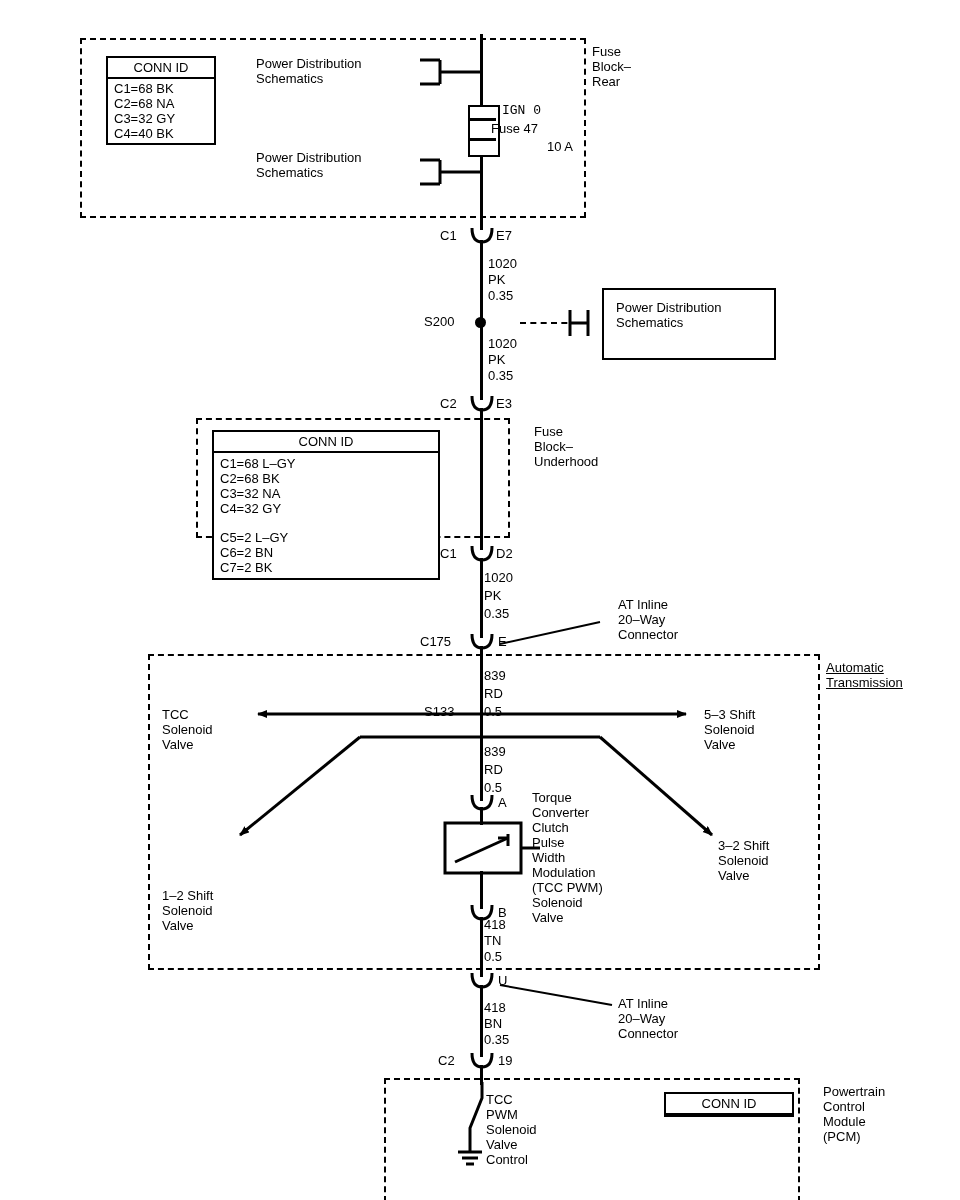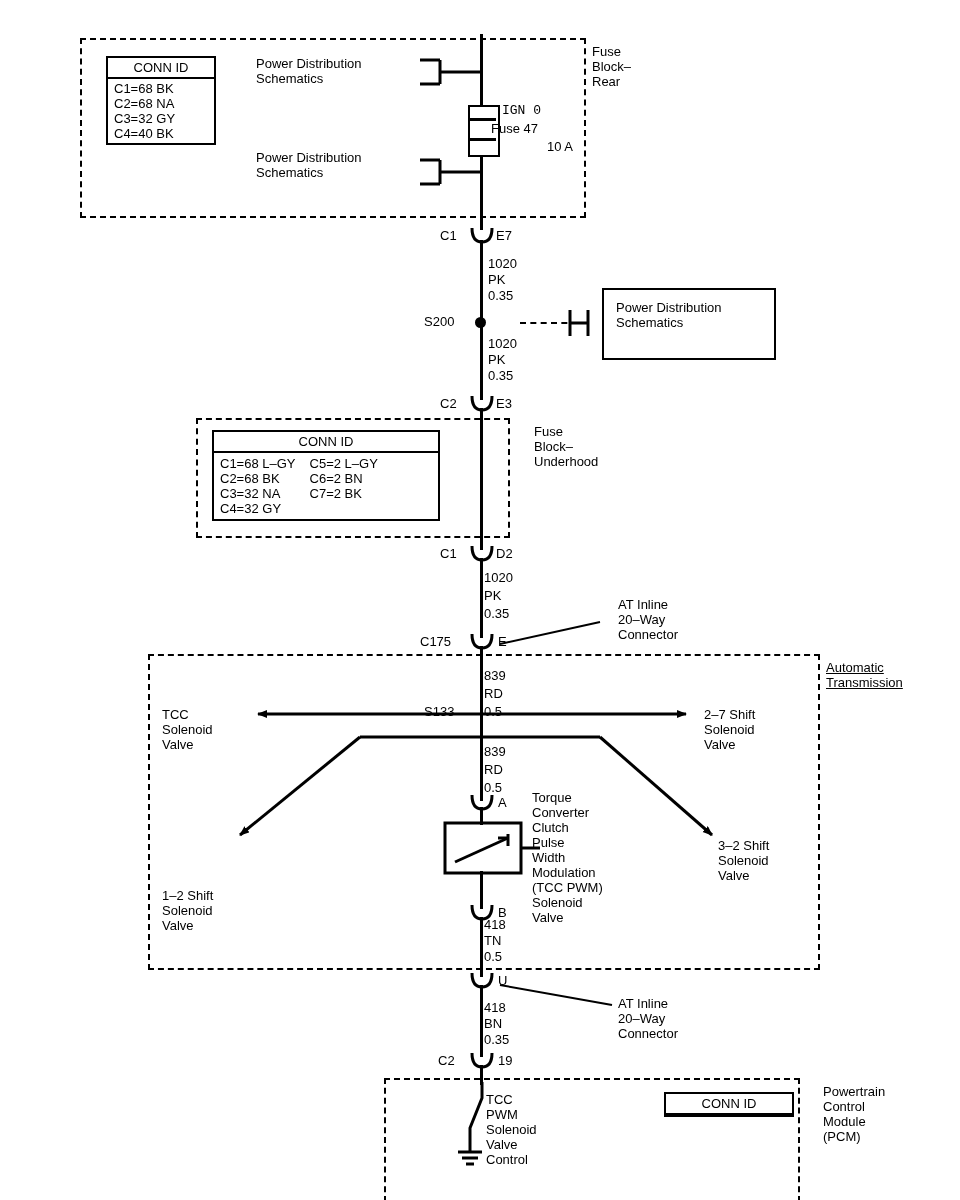--- a/index.html
+++ b/index.html
@@ -8,21 +8,21 @@
   .t{position:absolute;font-size:13px;line-height:15px;white-space:pre;}
   .box{position:absolute;border:2px solid #000;background:#fff;}
   .dash{position:absolute;border:2.5px dashed #000;background:transparent;}
   .vline{position:absolute;background:#000;width:3px;}
   .hline{position:absolute;background:#000;height:3px;}
   .blackbox{position:absolute;background:#000;color:#fff;display:flex;align-items:center;justify-content:center;font-size:14px;font-weight:bold;border:2px solid #000;}
   .dot{position:absolute;width:11px;height:11px;background:#000;border-radius:50%;}
   .connid{position:absolute;border:2px solid #000;background:#fff;}
   .connid .hdr{text-align:center;font-size:13px;border-bottom:2px solid #000;padding:2px 4px;}
   .connid .bdy{padding:2px 6px;font-size:13px;line-height:15px;white-space:pre;}
-  .connid .cols{display:flex;gap:14px;padding:3px 6px;font-size:13px;line-height:15px;white-space:pre;}
+  .connid .cols{display:flex;gap:14px;padding:3px 6px;font-size:13px;line-height:15px;white-space:pre;flex-direction:column;}
   svg{position:absolute;left:0;top:0;width:960px;height:1200px;overflow:visible;}
   .dashline{position:absolute;border-top:2px dashed #000;}
 </style>
 </head>
 <body>
 
 <div id="sheet">
 
   <svg viewBox="0 0 960 1200">
     <defs>
@@ -170,21 +170,21 @@
 
   <div class="t" style="left:484px;top:668px;">839</div>
   <div class="t" style="left:484px;top:686px;">RD</div>
   <div class="t" style="left:484px;top:704px;">0.5</div>
 
   <div class="t" style="left:424px;top:704px;">S133</div>
 
   <div class="t" style="left:162px;top:707px;">TCC
 Solenoid
 Valve</div>
-  <div class="t" style="left:704px;top:707px;">2–7 Shift
+  <div class="t" style="left:704px;top:707px;">5–3 Shift
 Solenoid
 Valve</div>
   <div class="t" style="left:162px;top:888px;">1–2 Shift
 Solenoid
 Valve</div>
   <div class="t" style="left:718px;top:838px;">3–2 Shift
 Solenoid
 Valve</div>
 
   <div class="t" style="left:484px;top:744px;">839</div>

